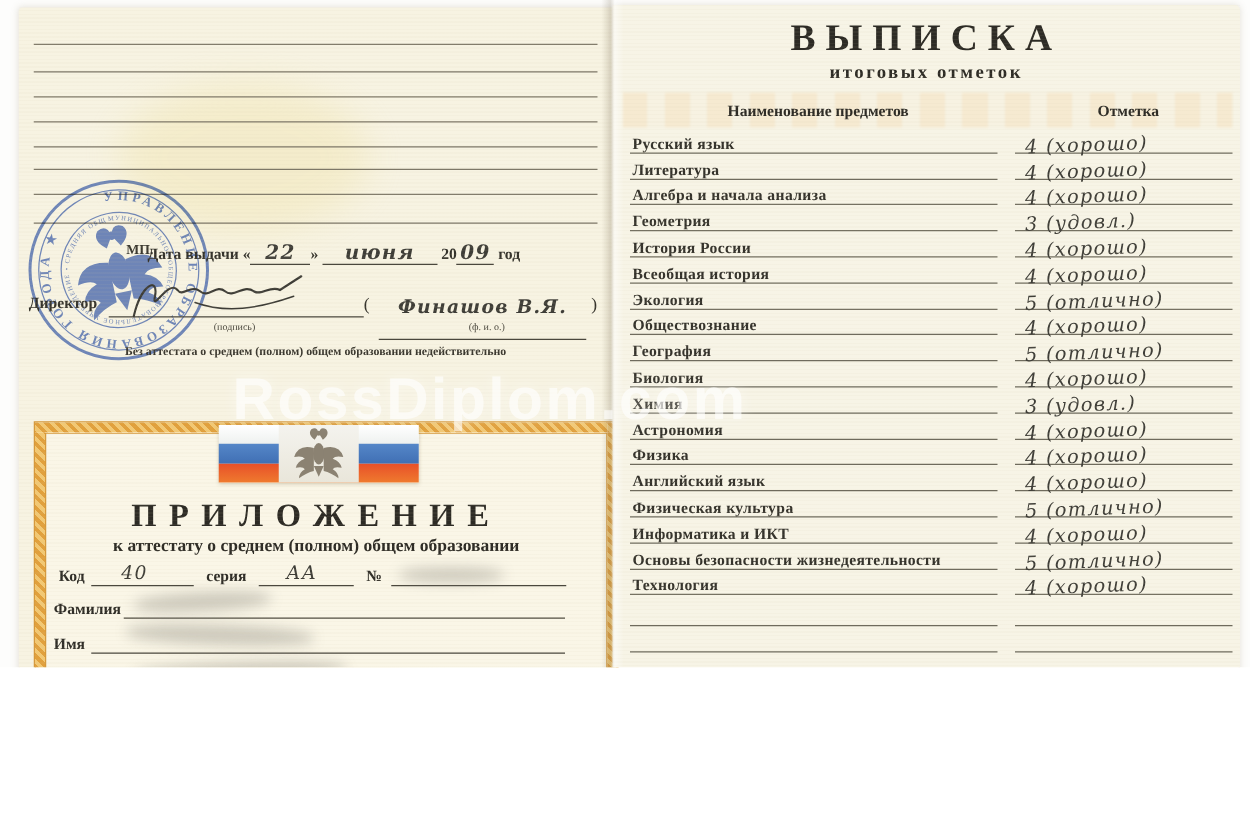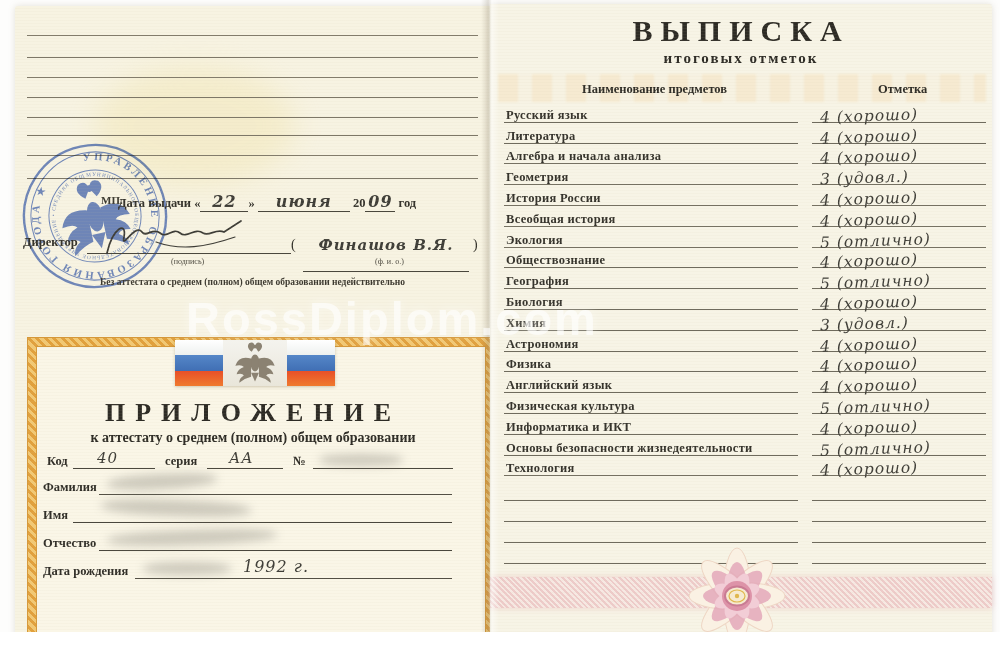--- a/index.html
+++ b/index.html
@@ -1,16 +1,16 @@
 <!DOCTYPE html>
 <html><head>
 <meta charset="utf-8">
 <style>
   html,body{margin:0;padding:0;background:#ffffff;}
-  .scan{position:relative;width:1000px;height:632px;background:#fdfdfc;overflow:hidden;
+  .scan{position:relative;width:1000px;height:534px;background:#fdfdfc;overflow:hidden;
         font-family:"Liberation Serif","DejaVu Serif",serif;}
   .page{position:absolute;background:#f7f3e2;}
   .page::after{content:"";position:absolute;inset:0;pointer-events:none;
         background:repeating-linear-gradient(0deg,rgba(205,195,165,.07) 0 1px,transparent 1px 3px);}
   .page-left{left:15px;top:6px;width:475px;height:654px;border-radius:3px 0 0 3px;
         box-shadow:0 0 6px rgba(150,140,110,.25);}
   .page-right{left:490px;top:4px;width:502px;height:658px;background:#f7f4e6;border-radius:0 4px 4px 0;
         box-shadow:0 0 6px rgba(150,140,110,.25);}
   .fold{position:absolute;left:481px;top:0;width:18px;height:667px;z-index:5;
         background:linear-gradient(90deg,rgba(120,108,85,0) 0%,rgba(120,108,85,.20) 40%,rgba(255,255,255,.5) 60%,rgba(120,108,85,0) 100%);}

